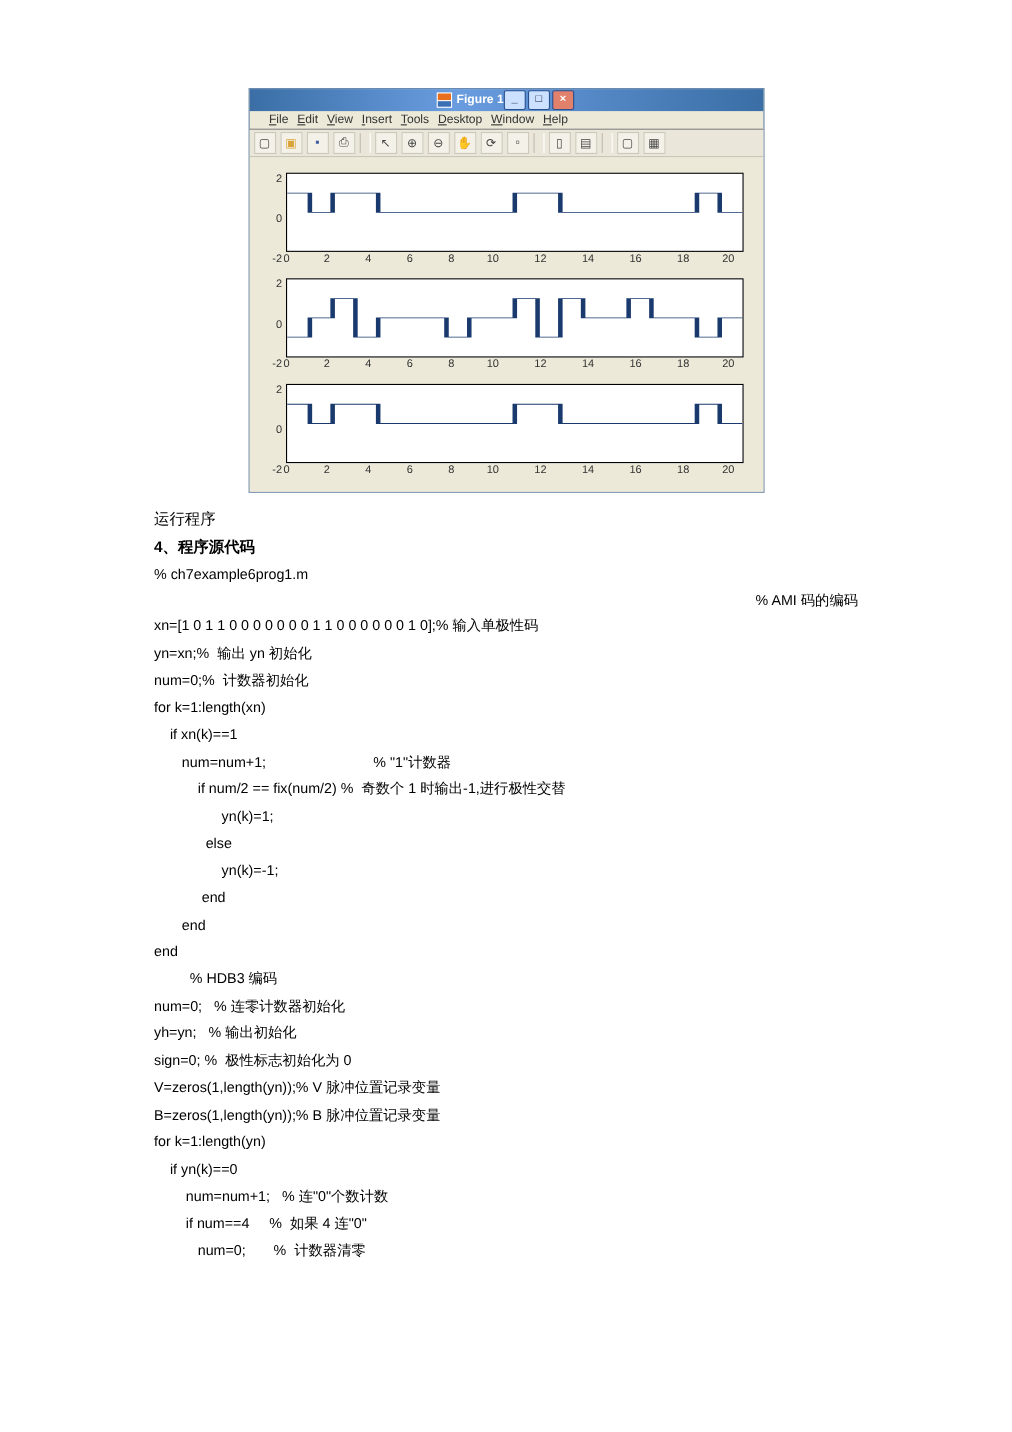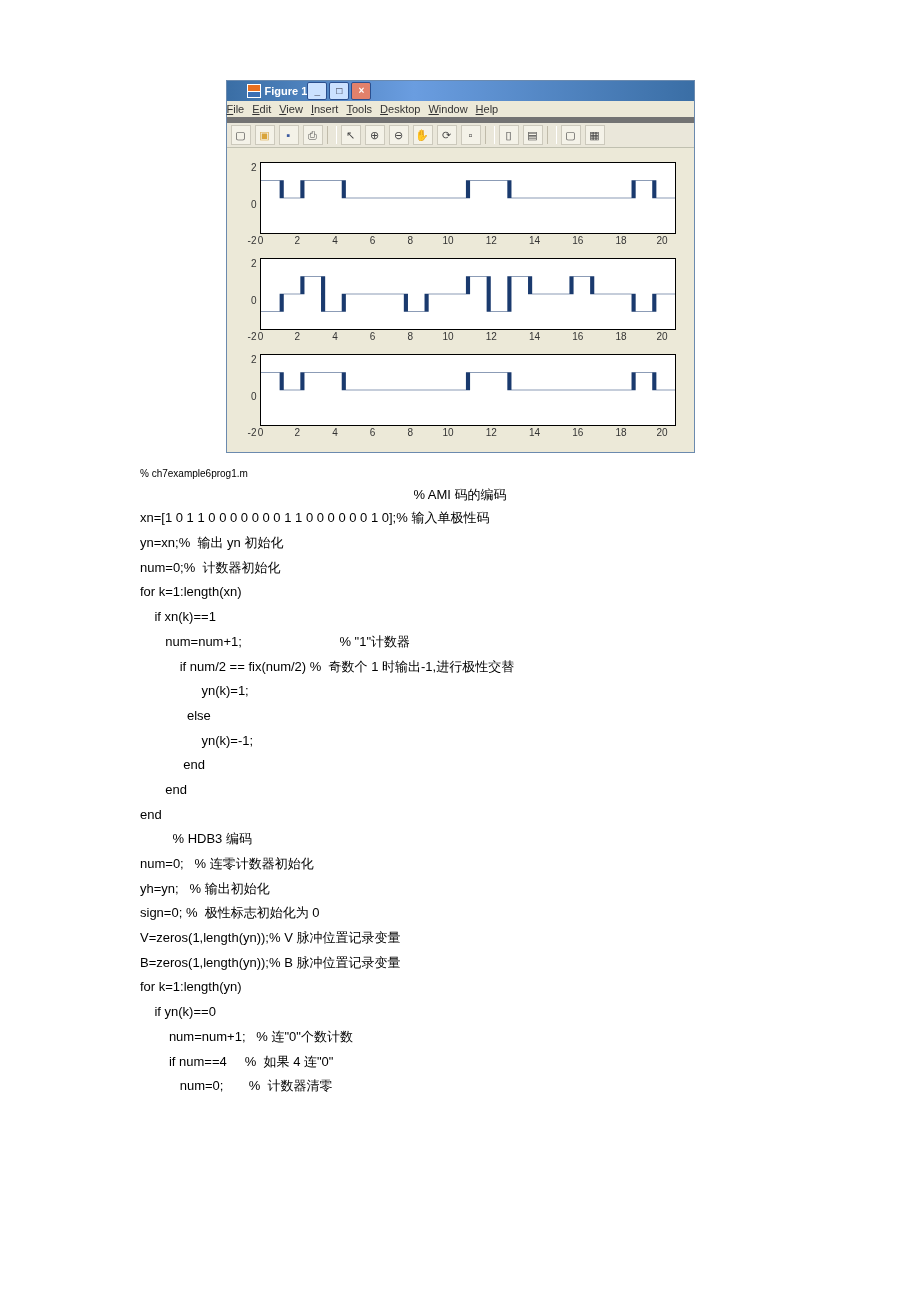--- a/index.html
+++ b/index.html
@@ -26,22 +26,22 @@
     border: 1px solid #6b8aae;
     background: #ece9d8;
     font-family: Tahoma, Arial, sans-serif;
     font-size: 11px;
   }
   .titlebar {
     height: 20px;
     background: linear-gradient(to right, #3a6ea5, #6a9de0 40%, #3a6ea5);
     display: flex;
     align-items: center;
-    justify-content: flex-start;
-    padding: 0 2px 0 20px;
+    justify-content: center;
+    padding: 0 2px 0 1px;
   }
   .titlebar-left { display: flex; align-items: center; gap: 4px; }
   .app-icon {
     width: 14px; height: 14px;
     background: #fff;
     display:inline-block;
     position:relative;
   }
   .app-icon::before{
     content:"";
@@ -65,22 +65,22 @@
     display: flex; align-items:center; justify-content:center;
     color:#223;
     font-weight:bold;
     font-size:10px;
     line-height:1;
   }
   .winbtn.close { background: #e2816b; color:#fff; }
   .menubar {
     display: flex;
     gap: 8px;
-    padding: 2px 0;
-    border-bottom: 6px solid #737373;
+    padding: 2px 18px;
+    border-bottom: 1px solid #737373;
     color: #333;
   }
   .toolbar {
     display: flex;
     align-items: center;
     padding: 2px 4px;
     gap: 4px;
     border-bottom: 1px solid #c0c0b0;
     background: #eae7da;
   }
@@ -131,21 +131,21 @@
   .body-text { margin-top: 4px; line-height: 1.8; }
   .body-text p { margin: 0; }
   .indent { text-indent: 2em; }
   .heading { font-weight: bold; font-family: Arial, "SimHei", sans-serif; margin-top: 2px; }
   .code {
     font-family: Arial, "SimSun", sans-serif;
     font-size: 13px;
     line-height: 1.9;
     white-space: pre;
   }
-  .centered-comment { text-align:center; margin: 2px 0; }
+  .centered-comment { text-align:right; margin: 2px 0; }
 </style>
 </head>
 <body>
 
 <div class="page">
 
   <div class="figure-container">
     <div class="figure-window">
       <div class="titlebar">
         <div class="titlebar-left">
@@ -270,21 +270,23 @@
                 <span>18</span>
                 <span>20</span>
               </div>
           </div>
         </div>
       </div>
     </div>
   </div>
 
   <div class="body-text">
-    <p style="font-family:Arial,'SimSun';font-size:10px;">% ch7example6prog1.m</p>
+    <p>运行程序</p>
+    <p class="heading">4、程序源代码</p>
+    <p style="font-family:Arial,'SimSun';font-size:13px;">% ch7example6prog1.m</p>
     <p class="centered-comment" style="font-family:Arial,'SimSun';font-size:13px;">% AMI 码的编码</p>
     <div class="code" id="code-block">xn=[1 0 1 1 0 0 0 0 0 0 0 1 1 0 0 0 0 0 0 1 0];% 输入单极性码
 yn=xn;%  输出 yn 初始化
 num=0;%  计数器初始化
 for k=1:length(xn)
     if xn(k)==1
        num=num+1;                           % "1"计数器
            if num/2 == fix(num/2) %  奇数个 1 时输出-1,进行极性交替
                  yn(k)=1;
              else

